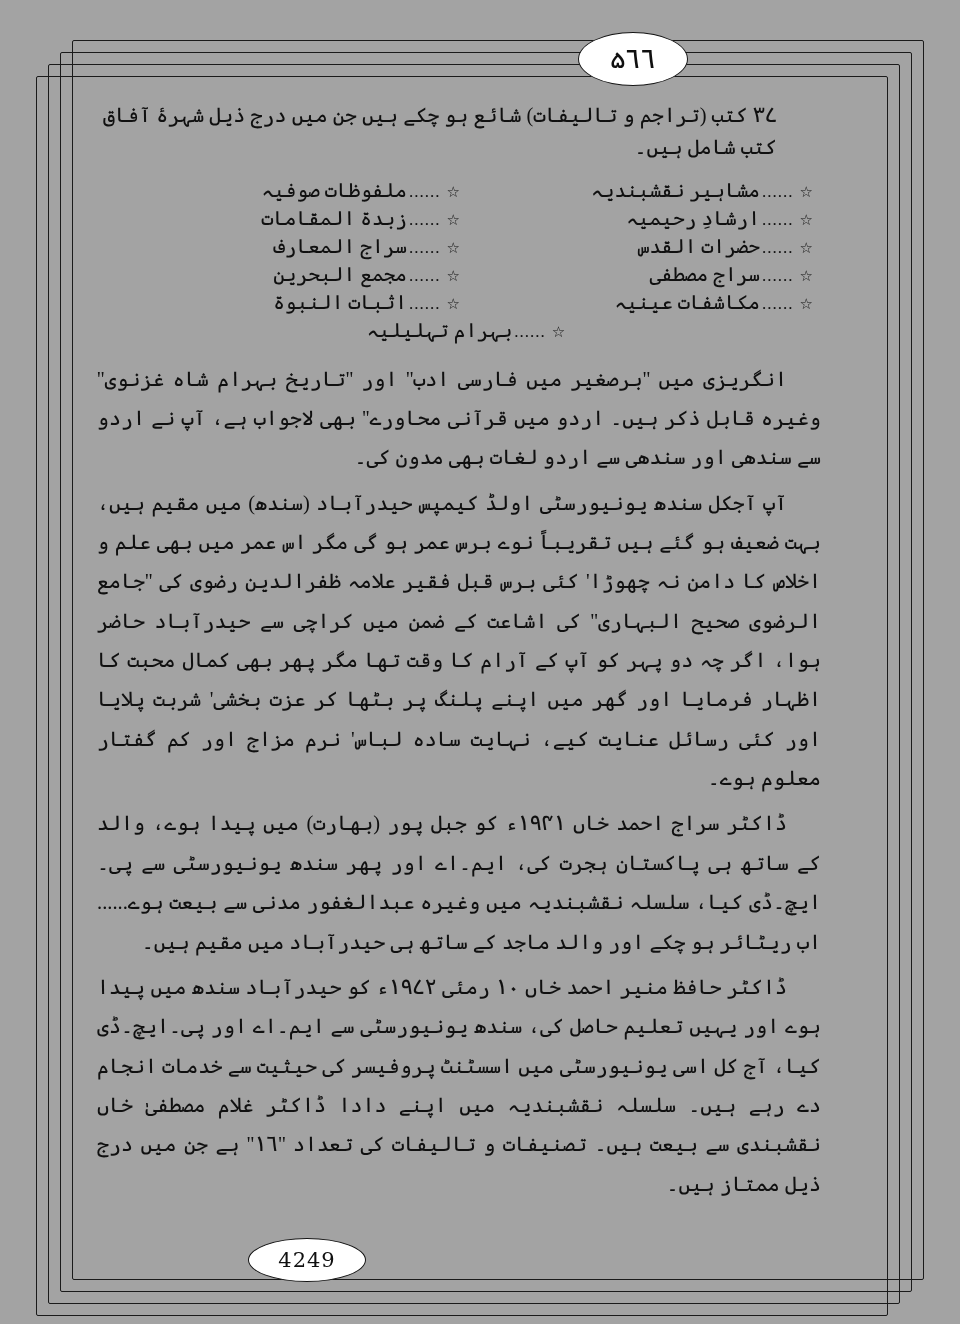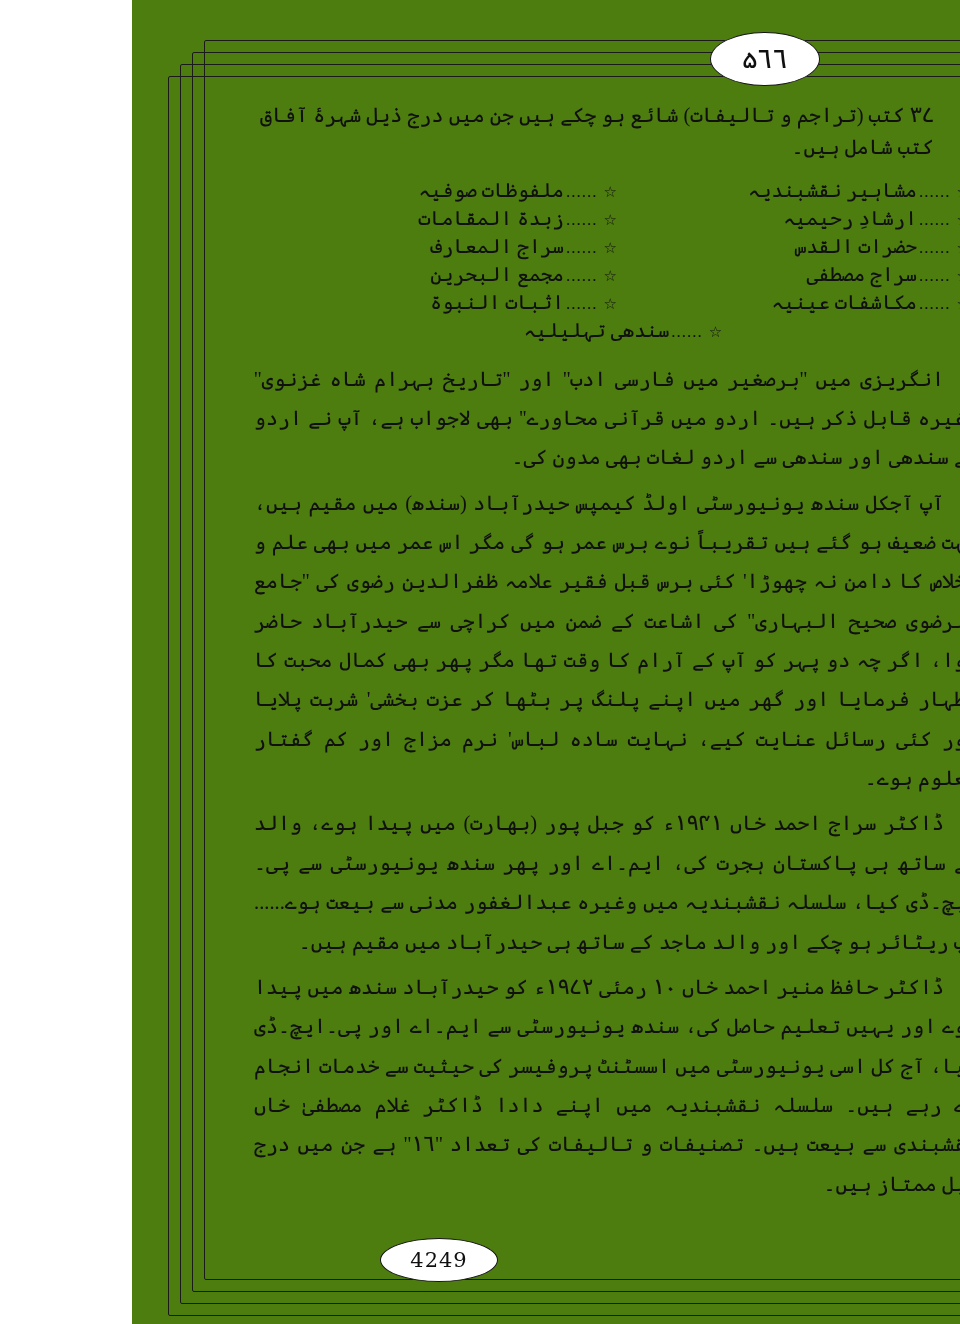--- a/index.html
+++ b/index.html
@@ -2,23 +2,23 @@
 <html lang="ur" dir="rtl"><head>
 <meta charset="utf-8">
 <style>
   html, body {
     margin: 0;
     padding: 0;
     background: #ffffff;
   }
   .page {
     position: relative;
-    width: 828px;
+    width: 960px;
     height: 1324px;
-    background: #4d7c0f;
+    background: #a3a3a3;
     overflow: hidden;
     font-family: "Liberation Serif", "DejaVu Serif", serif;
     color: #101010;
     text-decoration: underline;
   }
 
   
   .frame {
     position: absolute;
     border: 1.6px solid #1a1a1a;
@@ -47,21 +47,21 @@
     font-size: 26px;
   }
   .oval.bottom {
     left: 248px; top: 1238px; width: 116px; height: 42px;
     font-size: 21px;
   }
 
   
   .content {
     position: absolute;
-    left: 122px;
+    left: 97px;
     top: 100px;
     width: 740px;
     height: 1120px;
     direction: rtl;
     text-align: justify;
   }
 
   .intro-line {
     font-size: 20.5px;
     line-height: 1.55;
@@ -193,21 +193,21 @@
 
       <div class="book-item">
         <span class="star">☆</span>
         <span class="dots">......</span>
         <span class="title">اثبات النبوۃ</span>
       </div>
 
       <div class="book-item single">
         <span class="star">☆</span>
         <span class="dots">......</span>
-        <span class="title">سندھی تہلیلیہ</span>
+        <span class="title">بہرام تہلیلیہ</span>
       </div>
 
     </div>
 
     <p class="para">انگریزی میں ''برصغیر میں فارسی ادب'' اور ''تاریخ بہرام شاہ غزنوی'' وغیرہ قابل ذکر ہیں۔ اردو میں قرآنی محاورے'' بھی لاجواب ہے، آپ نے اردو سے سندھی اور سندھی سے اردو لغات بھی مدون کی۔</p>
     <p class="para">آپ آجکل سندھ یونیورسٹی اولڈ کیمپس حیدرآباد (سندھ) میں مقیم ہیں، بہت ضعیف ہو گئے ہیں تقریباً نوے برس عمر ہو گی مگر اس عمر میں بھی علم و اخلاص کا دامن نہ چھوڑا' کئی برس قبل فقیر علامہ ظفرالدین رضوی کی ''جامع الرضوی صحیح البہاری'' کی اشاعت کے ضمن میں کراچی سے حیدرآباد حاضر ہوا، اگر چہ دو پہر کو آپ کے آرام کا وقت تھا مگر پھر بھی کمال محبت کا اظہار فرمایا اور گھر میں اپنے پلنگ پر بٹھا کر عزت بخشی' شربت پلایا اور کئی رسائل عنایت کیے، نہایت سادہ لباس' نرم مزاج اور کم گفتار معلوم ہوے۔</p>
     <p class="para">ڈاکٹر سراج احمد خاں ۱۹۴۱ء کو جبل پور (بھارت) میں پیدا ہوے، والد کے ساتھ ہی پاکستان ہجرت کی، ایم۔اے اور پھر سندھ یونیورسٹی سے پی۔ایچ۔ڈی کیا، سلسلہ نقشبندیہ میں وغیرہ عبدالغفور مدنی سے بیعت ہوے...... اب ریٹائر ہو چکے اور والد ماجد کے ساتھ ہی حیدرآباد میں مقیم ہیں۔</p>
     <p class="para last">ڈاکٹر حافظ منیر احمد خاں ۱۰ رمئی ۱۹۷۲ء کو حیدرآباد سندھ میں پیدا ہوے اور یہیں تعلیم حاصل کی، سندھ یونیورسٹی سے ایم۔اے اور پی۔ایچ۔ڈی کیا، آج کل اسی یونیورسٹی میں اسسٹنٹ پروفیسر کی حیثیت سے خدمات انجام دے رہے ہیں۔ سلسلہ نقشبندیہ میں اپنے دادا ڈاکٹر غلام مصطفیٰ خاں نقشبندی سے بیعت ہیں۔ تصنیفات و تالیفات کی تعداد ''۱۶'' ہے جن میں درج ذیل ممتاز ہیں۔</p>
 
   </div>

